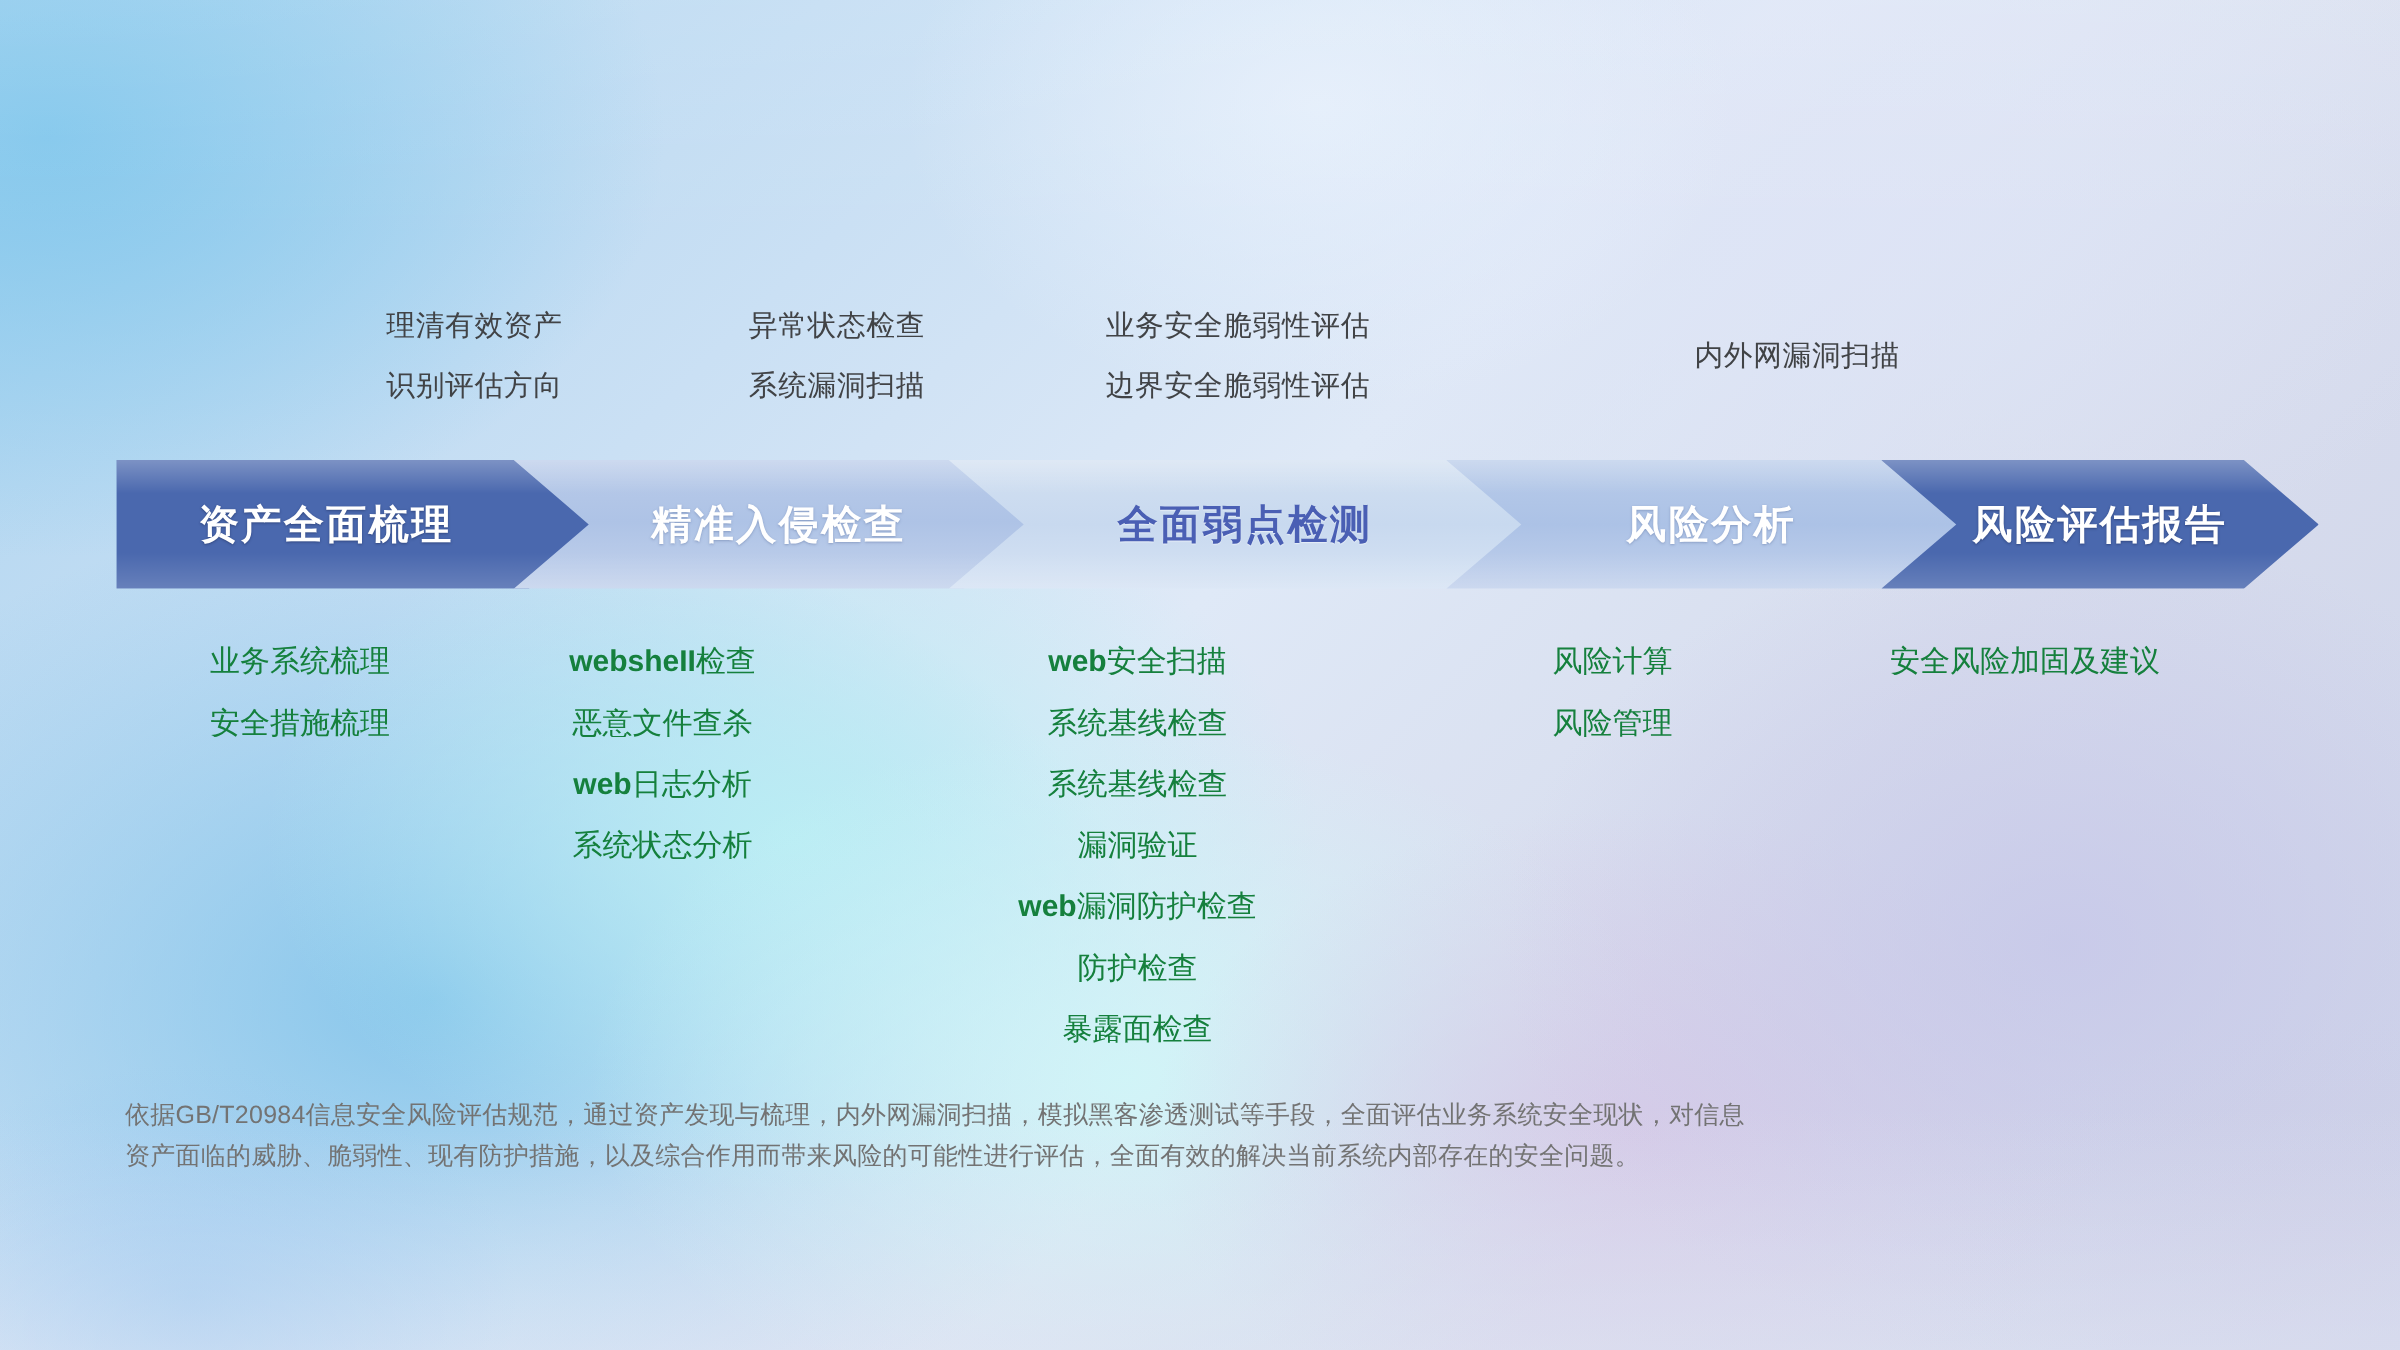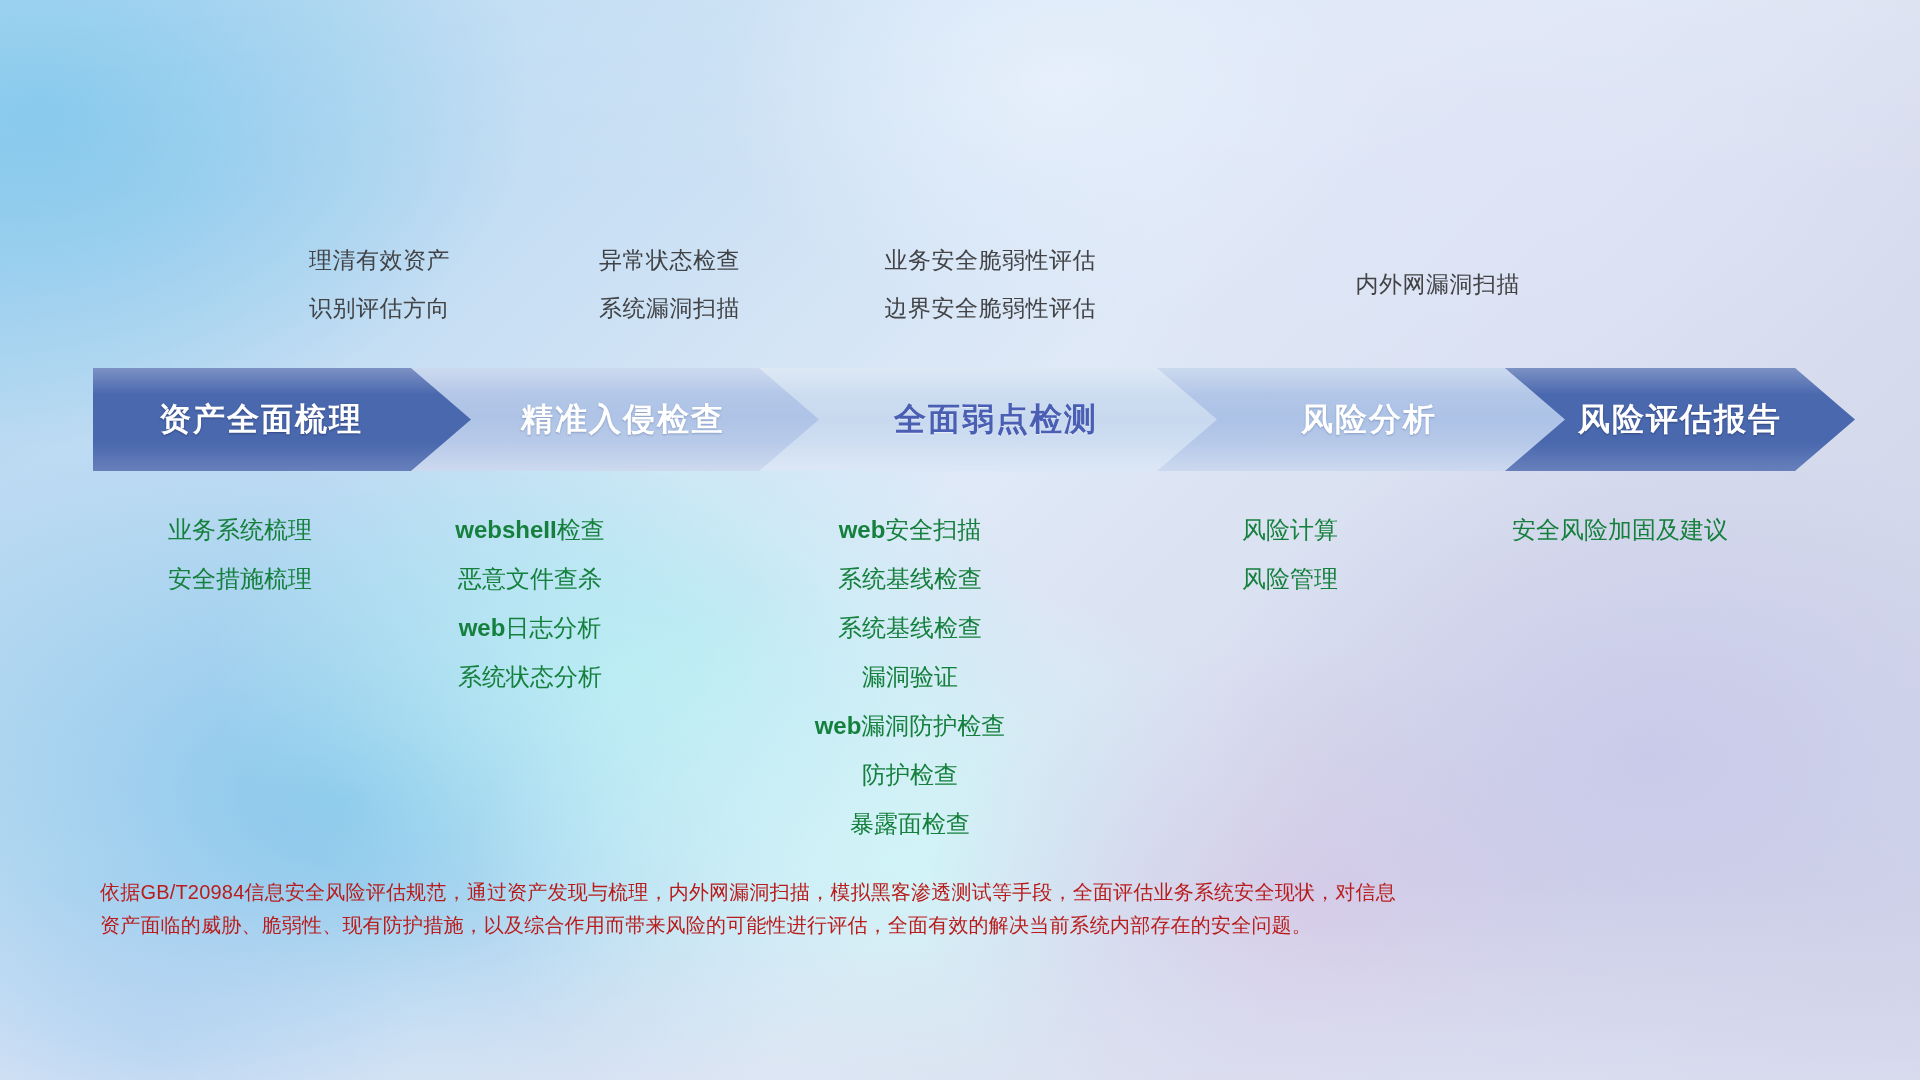--- a/index.html
+++ b/index.html
@@ -66,21 +66,21 @@
   
   .seg::after{content:"";position:absolute;inset:0;pointer-events:none;
     background:linear-gradient(180deg,rgba(255,255,255,.28) 0%,rgba(255,255,255,0) 26%,rgba(255,255,255,0) 72%,rgba(255,255,255,.16) 100%);}
 
   .bot-row{position:absolute;left:0;top:505px;width:1920px;}
   .bot-col{position:absolute;text-align:center;color:#15803d;font-size:24px;line-height:49px;}
   .bot-col div{white-space:nowrap;}
   .bot-col b{font-weight:bold;}
 
   .footer{position:absolute;left:100px;top:876px;width:1560px;
-    color:#b91c1c;font-size:20px;line-height:33px;letter-spacing:.2px;}
+    color:#737373;font-size:20px;line-height:33px;letter-spacing:.2px;}
   .footer div{white-space:nowrap;}
 </style>
 </head>
 <body>
 
 <div id="bg">
   <div class="layer base"></div>
   <div class="layer b1"></div>
   <div class="layer b2"></div>
   <div class="layer b3"></div>

